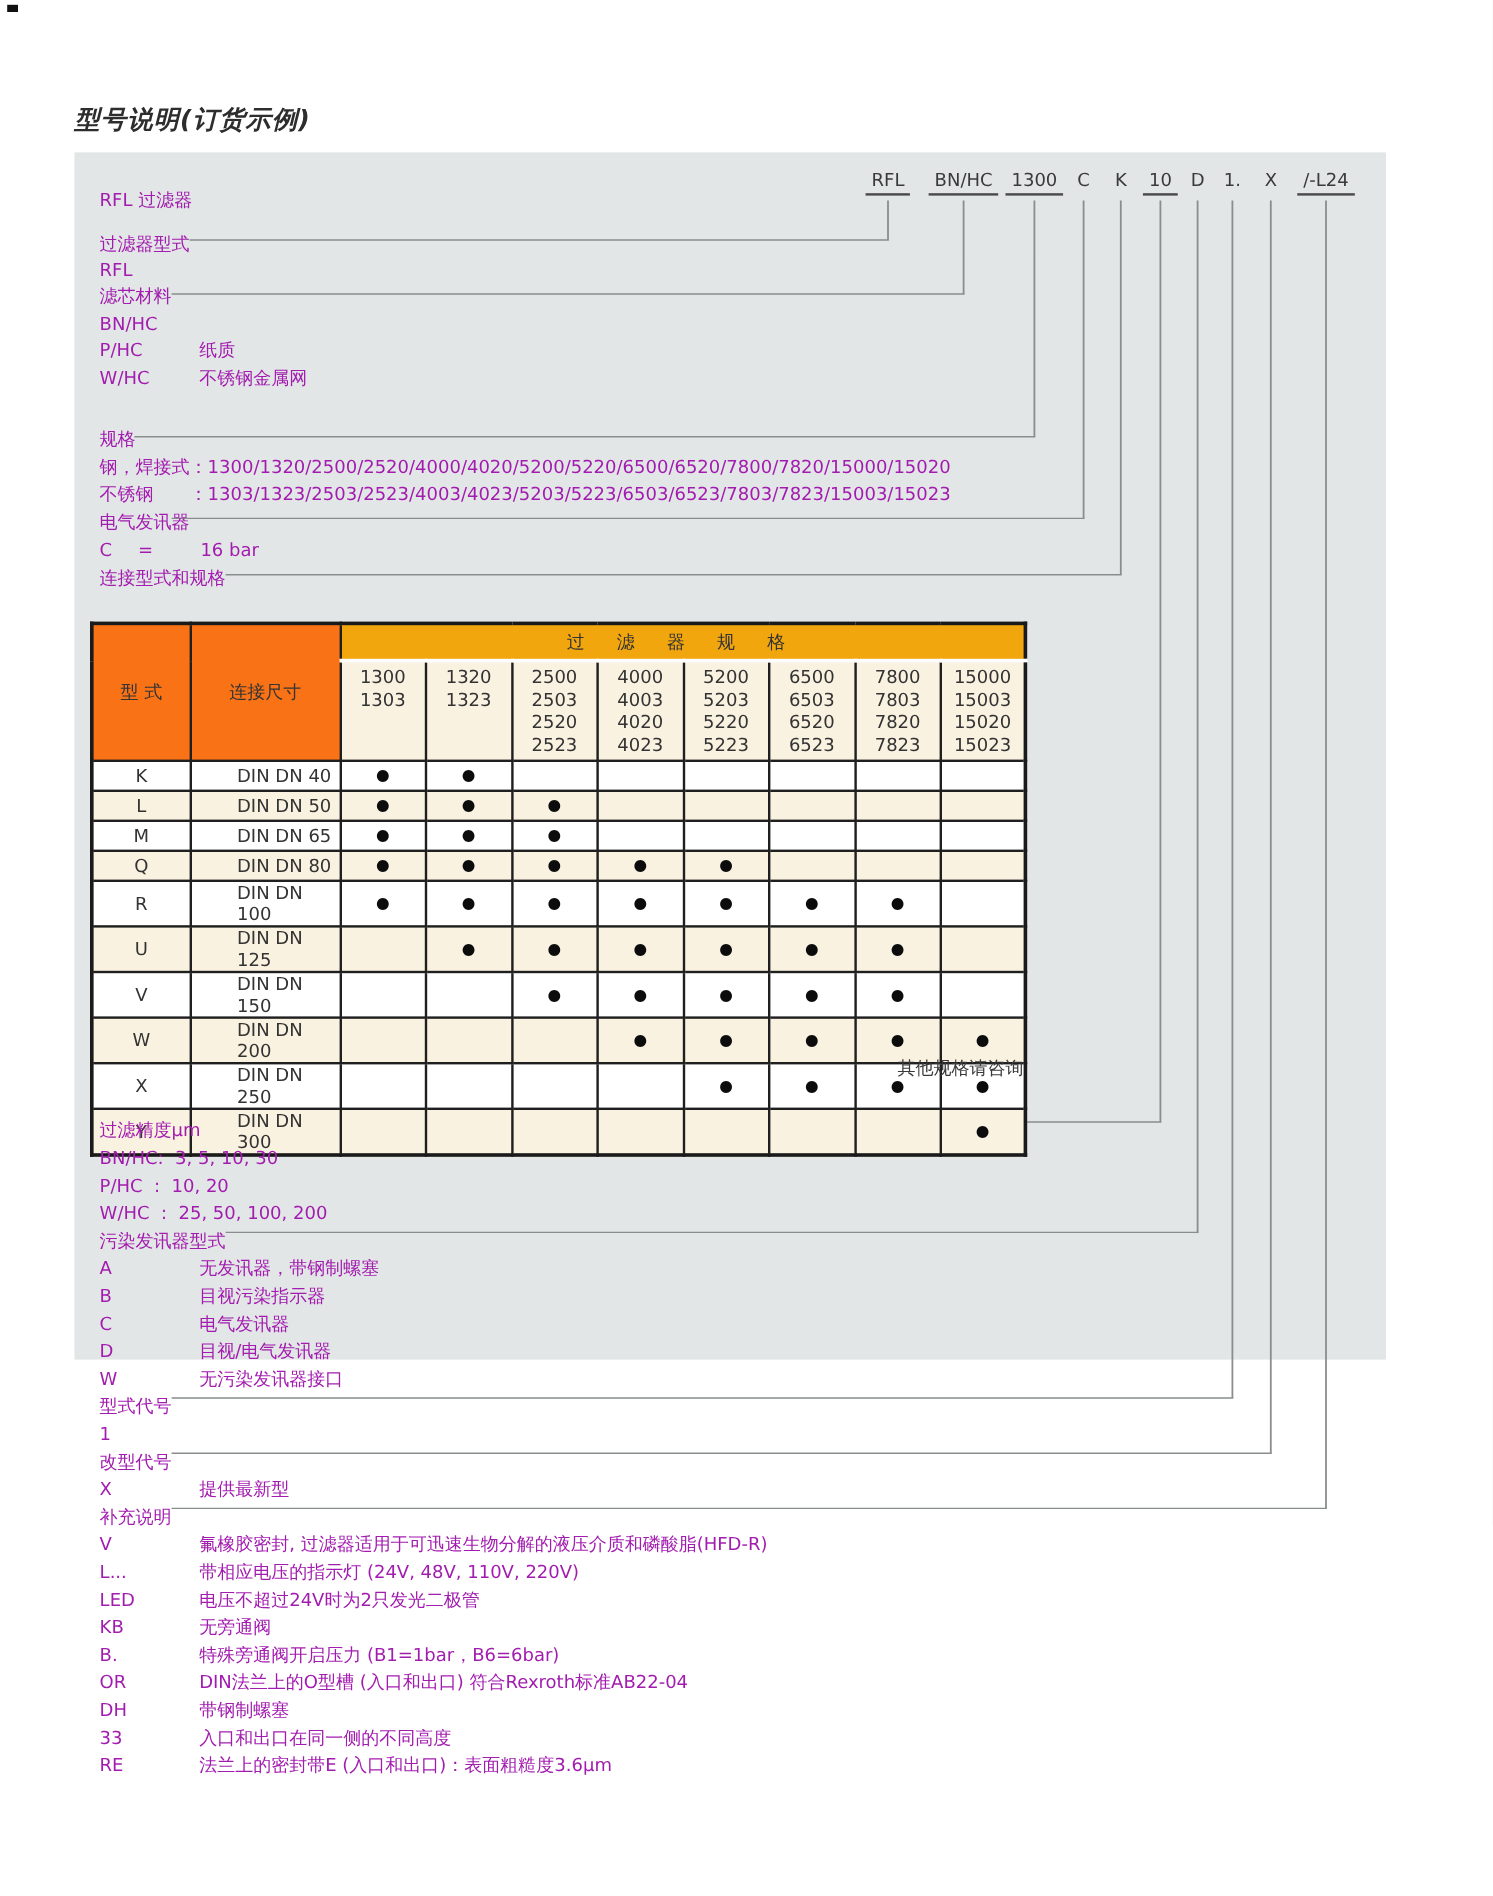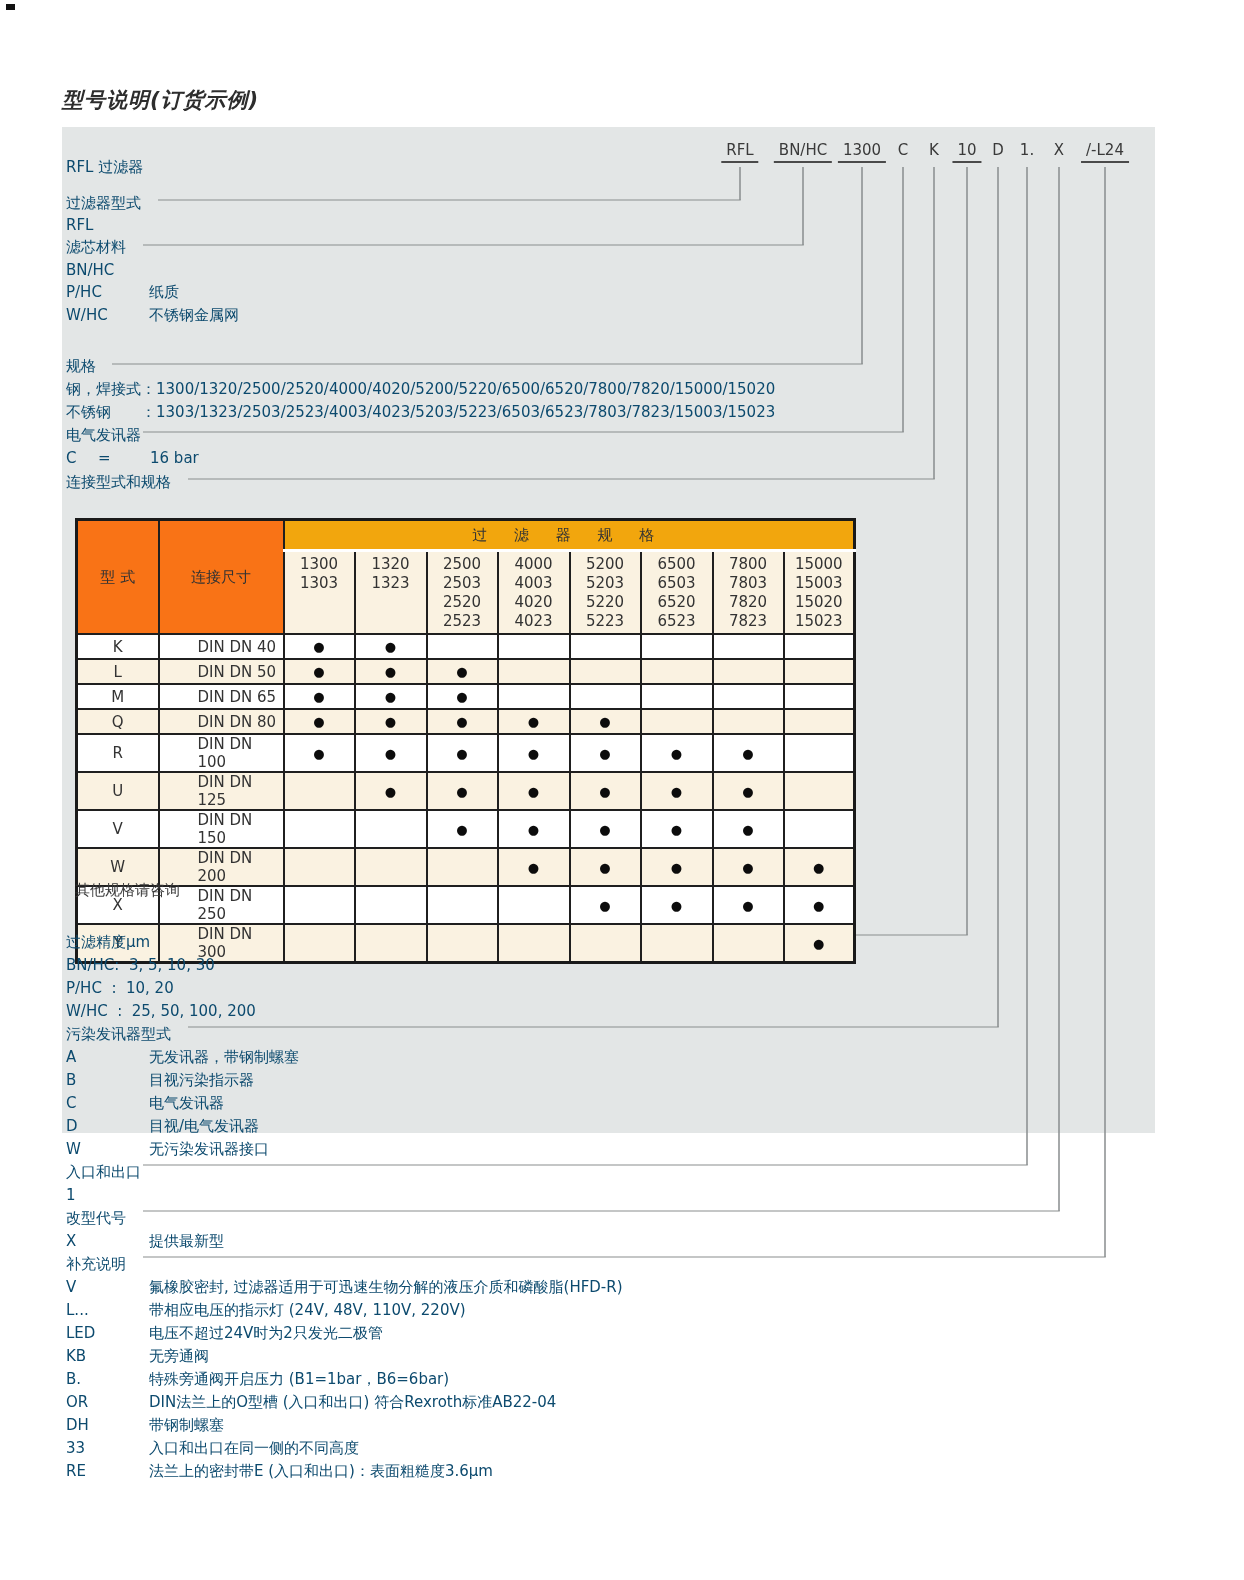--- a/index.html
+++ b/index.html
@@ -19,26 +19,26 @@
   }
   .leads{position:absolute;left:0;top:0;width:1093px;height:1407px;pointer-events:none;}
   
   .seg{
     position:absolute;top:13px;transform:translateX(-50%);
     font-size:15px;color:#3a3a3a;white-space:nowrap;line-height:20px;
   }
   .seg.u{border-bottom:2px solid #4a4a4a;padding:0 5px 1px 5px;}
   
   .line{
-    position:absolute;left:4px;font-size:15px;line-height:20px;
-    white-space:pre;color:#0c4a6e;
+    position:absolute;left:21px;font-size:15px;line-height:20px;
+    white-space:pre;color:#a21caf;
   }
   .line .code-col{display:inline-block;width:83px;}
   .line .op-col{display:inline-block;width:52px;}
-  .right-note{position:absolute;left:13px;width:778px;font-size:15px;}
+  .right-note{position:absolute;left:13px;width:778px;text-align:right;font-size:15px;}
   
   .spec-table{
     position:absolute;left:13px;top:391px;width:778px;
     border-collapse:collapse;table-layout:fixed;
     font-size:15px;color:#333;
   }
   .spec-table th,.spec-table td{
     border:2px solid #1f1f1f;padding:0;margin:0;font-weight:normal;
   }
   .spec-table{border:3px solid #1a1a1a;}
@@ -281,21 +281,21 @@
   <div class="line" style="top:851px">P/HC  :  10, 20</div>
   <div class="line" style="top:874px">W/HC  :  25, 50, 100, 200</div>
 
   <div class="line" style="top:897px">污染发讯器型式</div>
   <div class="line" style="top:920px"><span class="code-col">A</span><span>无发讯器，带钢制螺塞</span></div>
   <div class="line" style="top:943px"><span class="code-col">B</span><span>目视污染指示器</span></div>
   <div class="line" style="top:966px"><span class="code-col">C</span><span>电气发讯器</span></div>
   <div class="line" style="top:989px"><span class="code-col">D</span><span>目视/电气发讯器</span></div>
   <div class="line" style="top:1012px"><span class="code-col">W</span><span>无污染发讯器接口</span></div>
 
-  <div class="line" style="top:1035px">入口和出口</div>
+  <div class="line" style="top:1035px">型式代号</div>
   <div class="line" style="top:1058px">1</div>
 
   <div class="line" style="top:1081px">改型代号</div>
   <div class="line" style="top:1104px"><span class="code-col">X</span><span>提供最新型</span></div>
 
   <div class="line" style="top:1127px">补充说明</div>
   <div class="line" style="top:1150px"><span class="code-col">V</span><span>氟橡胶密封, 过滤器适用于可迅速生物分解的液压介质和磷酸脂(HFD-R)</span></div>
   <div class="line" style="top:1173px"><span class="code-col">L...</span><span>带相应电压的指示灯 (24V, 48V, 110V, 220V)</span></div>
   <div class="line" style="top:1196px"><span class="code-col">LED</span><span>电压不超过24V时为2只发光二极管</span></div>
   <div class="line" style="top:1219px"><span class="code-col">KB</span><span>无旁通阀</span></div>

